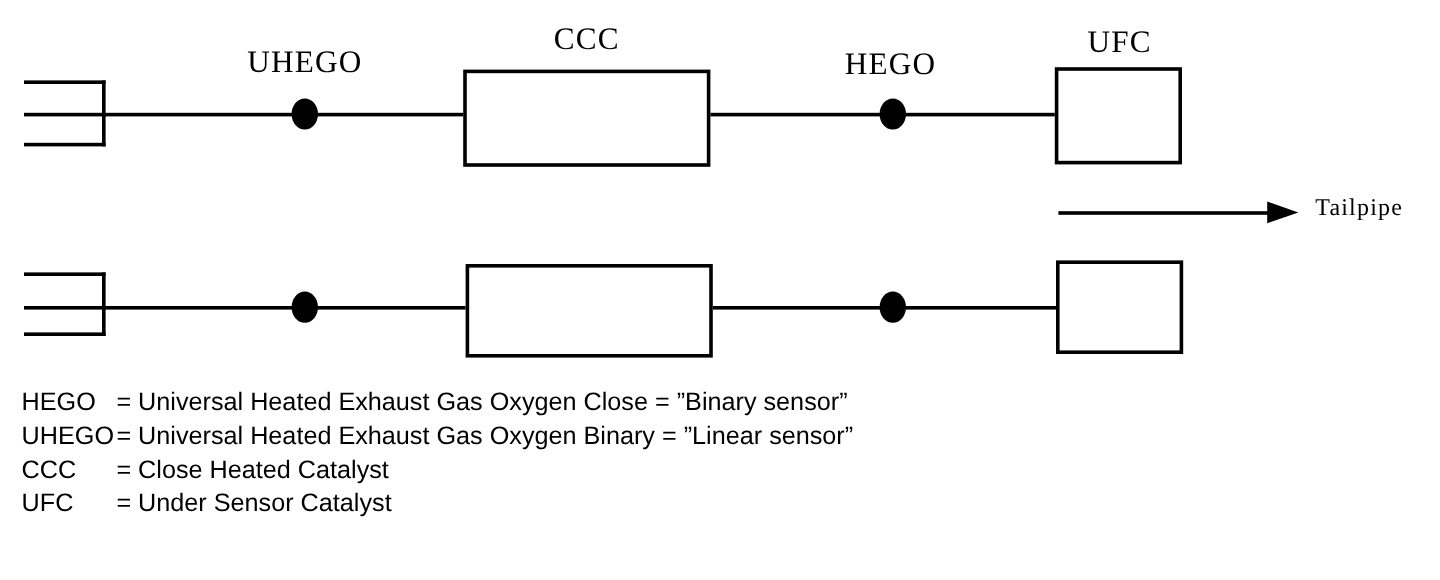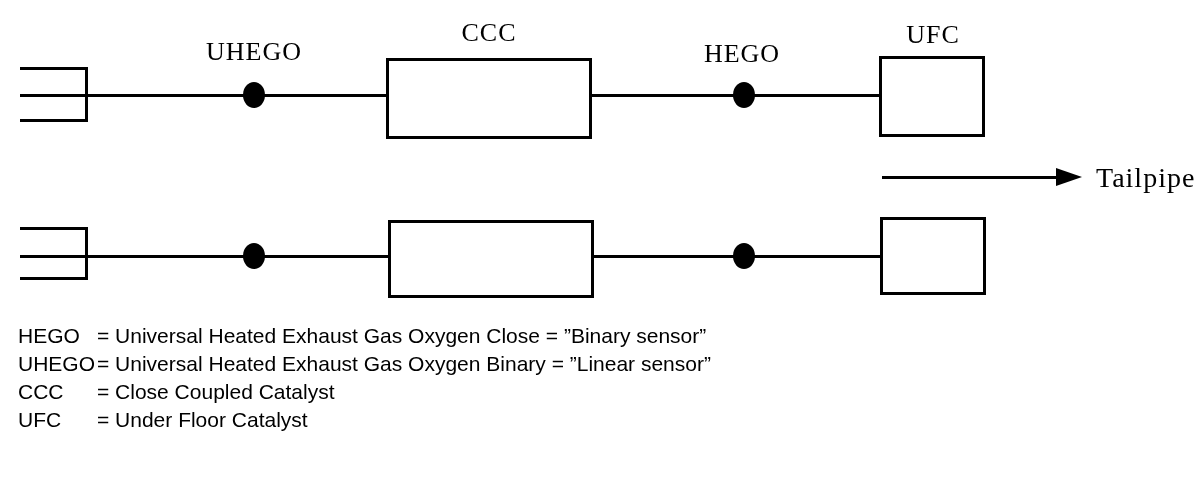--- a/index.html
+++ b/index.html
@@ -56,21 +56,21 @@
   <div class="dot" style="left:243px;top:82px;"></div>
   <div class="dot" style="left:733px;top:82px;"></div>
 
   <div class="lbl" style="left:254px;top:37px;">UHEGO</div>
   <div class="lbl" style="left:489px;top:18px;">CCC</div>
   <div class="lbl" style="left:742px;top:39px;">HEGO</div>
   <div class="lbl" style="left:933px;top:20px;">UFC</div>
 
   <div class="ln" style="left:882px;top:176px;width:178px;height:3px;"></div>
   <div class="arrow-head" style="left:1056px;top:168px;"></div>
-  <div class="lbl lbl-left" style="left:1096px;top:162px;font-size:28px;">Tailpipe</div>
+  <div class="lbl lbl-left" style="left:1096px;top:162px;font-size:20px;">Tailpipe</div>
 
   <div class="ln" style="left:20px;top:227px;width:68px;height:3px;"></div>
   <div class="ln" style="left:20px;top:277px;width:68px;height:3px;"></div>
   <div class="ln" style="left:85px;top:227px;width:3px;height:53px;"></div>
   <div class="ln" style="left:20px;top:255px;width:861px;height:3px;"></div>
 
   <div class="box" style="left:388px;top:220px;width:206px;height:78px;"></div>
   <div class="box" style="left:880px;top:217px;width:106px;height:78px;"></div>
 
   <div class="dot" style="left:243px;top:243px;"></div>
@@ -80,21 +80,21 @@
     <div class="legend-row">
       <span class="legend-term">HEGO</span>
       <span class="legend-def">= Universal Heated Exhaust Gas Oxygen Close = ”Binary sensor”</span>
     </div>
     <div class="legend-row">
       <span class="legend-term">UHEGO</span>
       <span class="legend-def">= Universal Heated Exhaust Gas Oxygen Binary = ”Linear sensor”</span>
     </div>
     <div class="legend-row">
       <span class="legend-term">CCC</span>
-      <span class="legend-def">= Close Coupled Catalyst</span>
+      <span class="legend-def">= Close Heated Catalyst</span>
     </div>
     <div class="legend-row">
       <span class="legend-term">UFC</span>
-      <span class="legend-def">= Under Floor Catalyst</span>
+      <span class="legend-def">= Under Sensor Catalyst</span>
     </div>
   </div>
 
 </div>
 
 </body></html>

